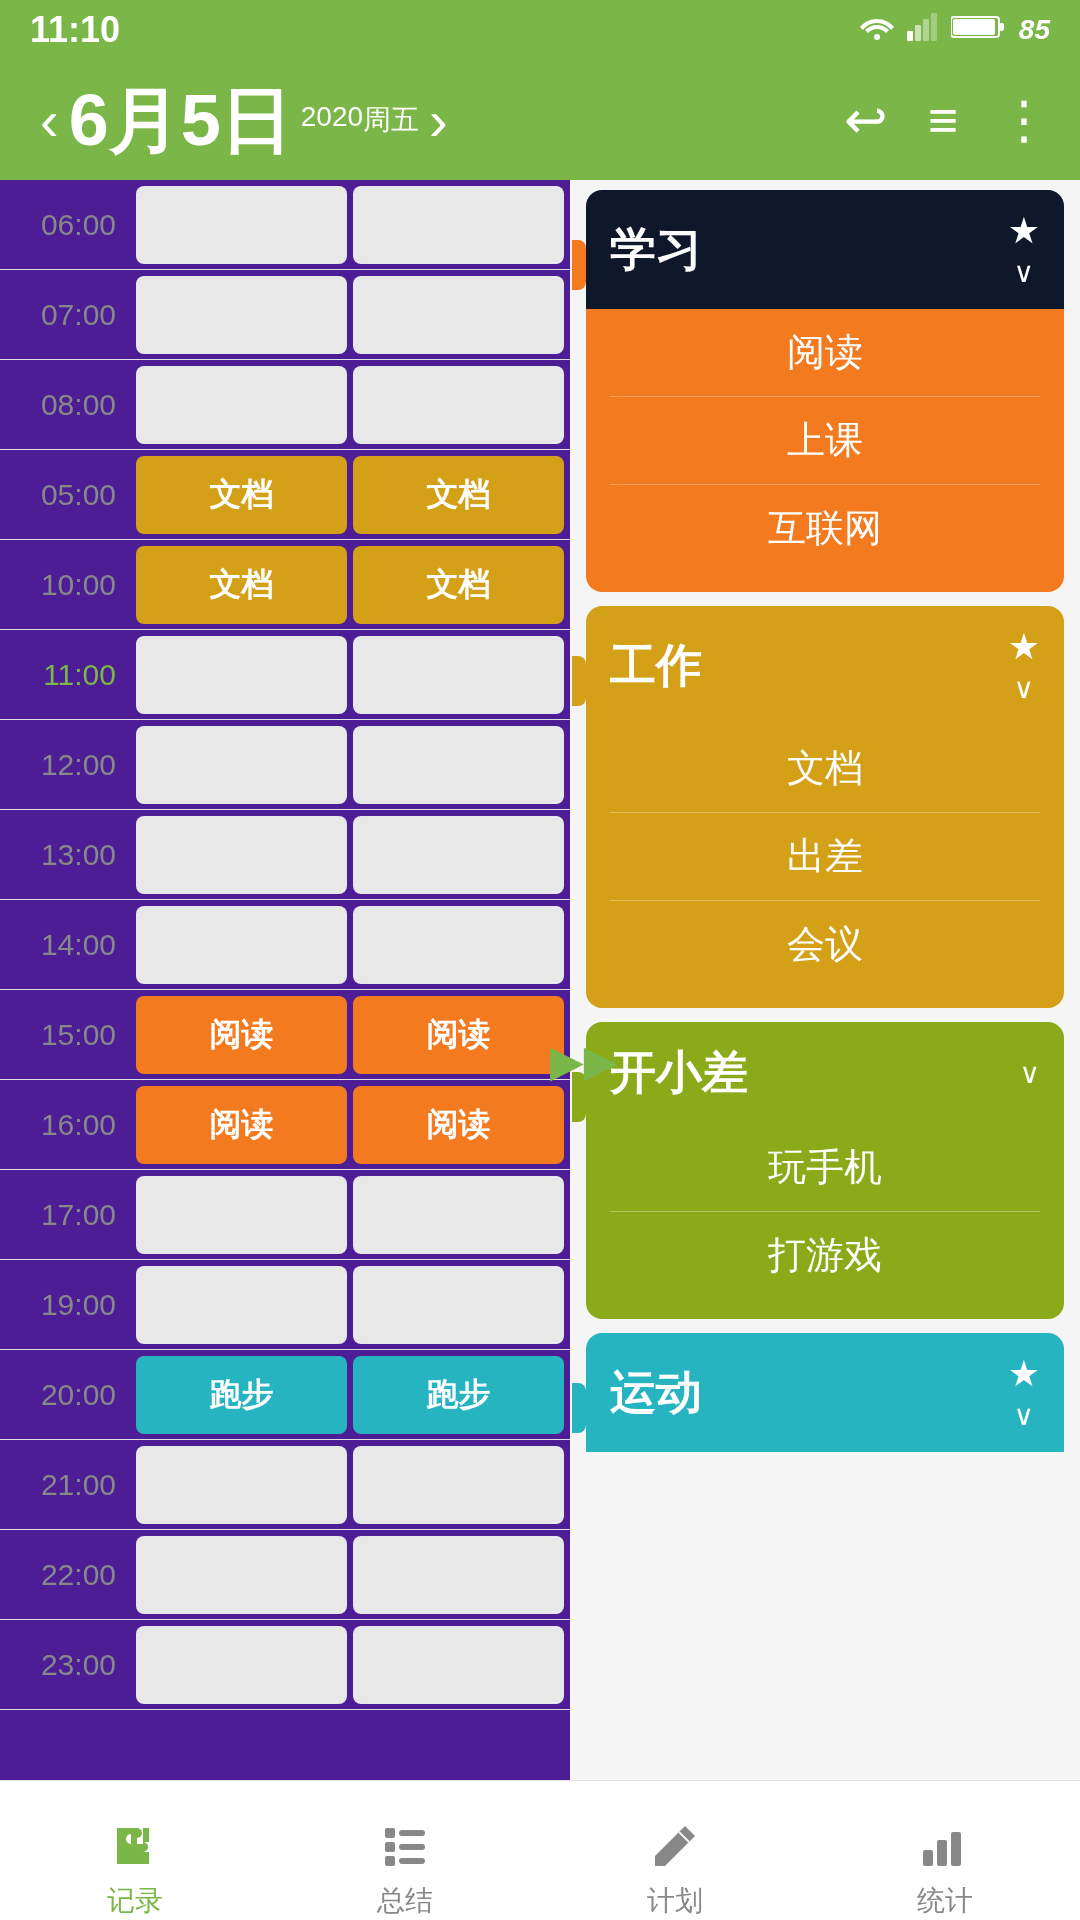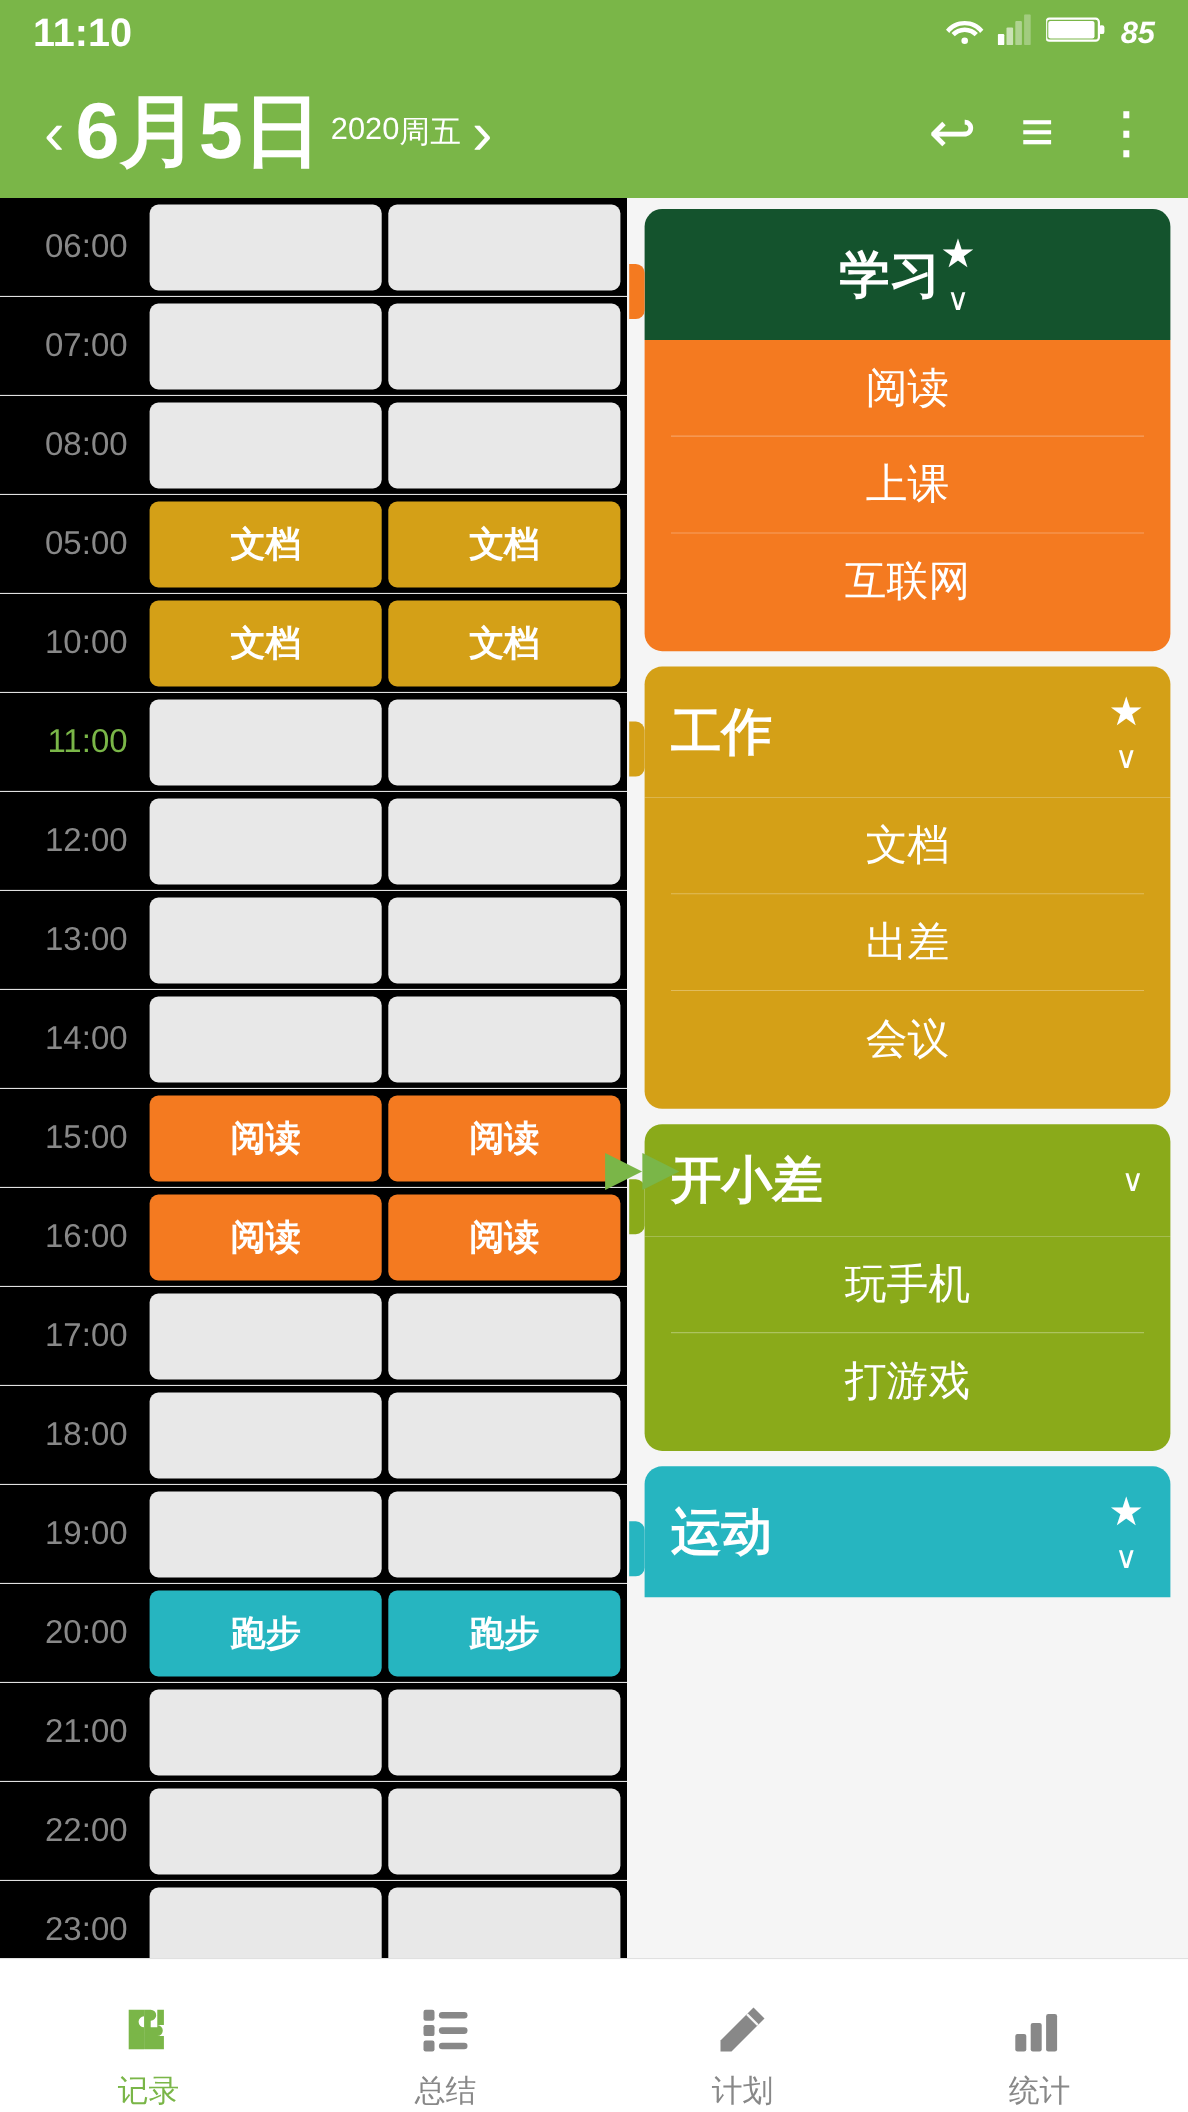--- a/index.html
+++ b/index.html
@@ -35,21 +35,21 @@
     .date-main { color: white; font-size: 72px; font-weight: 700; line-height: 1; }
     .date-sub { display: flex; color: white; font-size: 28px; margin-left: 8px; }
     .header-right { display: flex; align-items: center; gap: 40px; }
     .header-icon { color: white; font-size: 52px; cursor: pointer; }
 
     
     .timeline {
       width: 570px;
       flex-shrink: 0;
       overflow-y: hidden;
-      background: #000000;
+      background: #4c1d95;
     }
     .time-row {
       display: flex;
       height: 90px;
       align-items: center;
       border-bottom: 1px solid #e0e0e0;
     }
     .time-label {
       width: 130px;
       text-align: right;
@@ -130,21 +130,21 @@
       color: white;
       font-size: 38px;
       text-align: center;
       padding: 18px 0;
       border-bottom: 1px solid rgba(255,255,255,0.3);
       cursor: pointer;
     }
     .sub-item:last-child { border-bottom: none; }
 
     
-    .category-card.orange .category-header { background: #14532d; justify-content: center; }
+    .category-card.orange .category-header { background: #0f172a; }
     .category-card.orange .category-body { background: #f47a20; }
     .category-card.yellow .category-header { background: #d4a017; }
     .category-card.yellow .category-body { background: #d4a017; }
     .category-card.olive .category-header { background: #8aaa1a; }
     .category-card.olive .category-body { background: #8aaa1a; }
     .category-card.teal .category-header { background: #26b5c0; }
 
     
     .category-card::before {
       content: '';
@@ -317,27 +317,20 @@
           </div>
         </div>
         <div class="time-row">
           <div class="time-label">17:00</div>
           <div class="time-slots">
             <div class="slot"></div>
             <div class="slot"></div>
           </div>
         </div>
         <div class="time-row">
-          <div class="time-label">18:00</div>
-          <div class="time-slots">
-            <div class="slot"></div>
-            <div class="slot"></div>
-          </div>
-        </div>
-        <div class="time-row">
           <div class="time-label">19:00</div>
           <div class="time-slots">
             <div class="slot"></div>
             <div class="slot"></div>
           </div>
         </div>
         <div class="time-row">
           <div class="time-label">20:00</div>
           <div class="time-slots">
             <div class="slot run">跑步</div>

